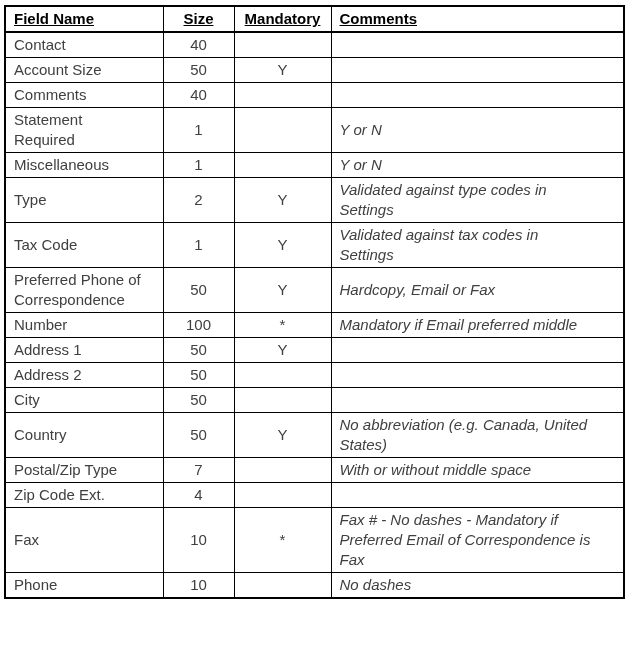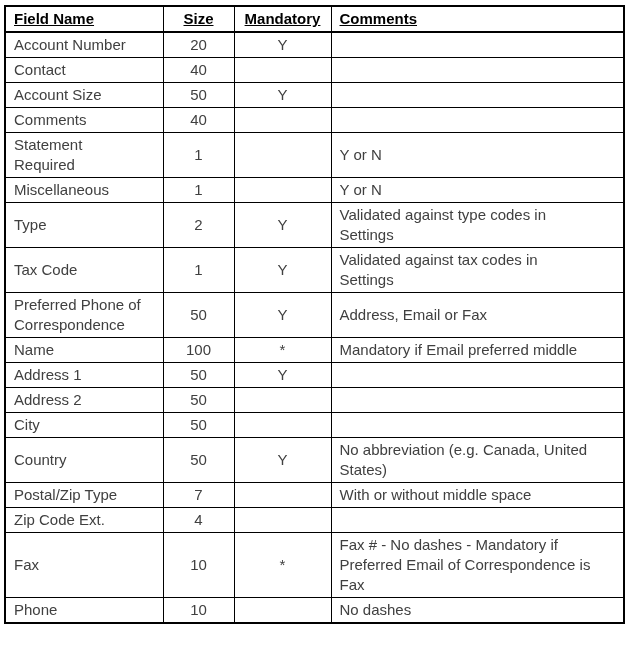--- a/index.html
+++ b/index.html
@@ -48,20 +48,21 @@
   }
   .spec-table td.cell-field {
     padding: 2px 20px 2px 8px;
   }
   .spec-table td.cell-size,
   .spec-table td.cell-mandatory {
     text-align: center;
   }
   .spec-table td.cell-comments {
     padding: 2px 29px 2px 8px;
+    font-style: italic;
   }
   col.c-field     { width: 158px; }
   col.c-size      { width: 71px;  }
   col.c-mandatory { width: 97px;  }
   col.c-comments  { width: 293px; }
 </style>
 </head>
 <body>
 
 <div class="page">
@@ -74,26 +75,20 @@
     </colgroup>
     <thead>
       <tr>
         <th class="col-field">Field Name</th>
         <th class="col-size">Size</th>
         <th class="col-mandatory">Mandatory</th>
         <th class="col-comments">Comments</th>
       </tr>
     </thead>
     <tbody>
-        <tr>
-          <td class="cell-field">Account Number</td>
-          <td class="cell-size">20</td>
-          <td class="cell-mandatory">Y</td>
-          <td class="cell-comments"></td>
-        </tr>
         <tr>
           <td class="cell-field">Contact</td>
           <td class="cell-size">40</td>
           <td class="cell-mandatory"></td>
           <td class="cell-comments"></td>
         </tr>
         <tr>
           <td class="cell-field">Account Size</td>
           <td class="cell-size">50</td>
           <td class="cell-mandatory">Y</td>
@@ -126,24 +121,24 @@
         <tr>
           <td class="cell-field">Tax Code</td>
           <td class="cell-size">1</td>
           <td class="cell-mandatory">Y</td>
           <td class="cell-comments">Validated against tax codes in Settings</td>
         </tr>
         <tr>
           <td class="cell-field">Preferred Phone of Correspondence</td>
           <td class="cell-size">50</td>
           <td class="cell-mandatory">Y</td>
-          <td class="cell-comments">Address, Email or Fax</td>
+          <td class="cell-comments">Hardcopy, Email or Fax</td>
         </tr>
         <tr>
-          <td class="cell-field">Name</td>
+          <td class="cell-field">Number</td>
           <td class="cell-size">100</td>
           <td class="cell-mandatory">*</td>
           <td class="cell-comments">Mandatory if Email preferred middle</td>
         </tr>
         <tr>
           <td class="cell-field">Address 1</td>
           <td class="cell-size">50</td>
           <td class="cell-mandatory">Y</td>
           <td class="cell-comments"></td>
         </tr>

